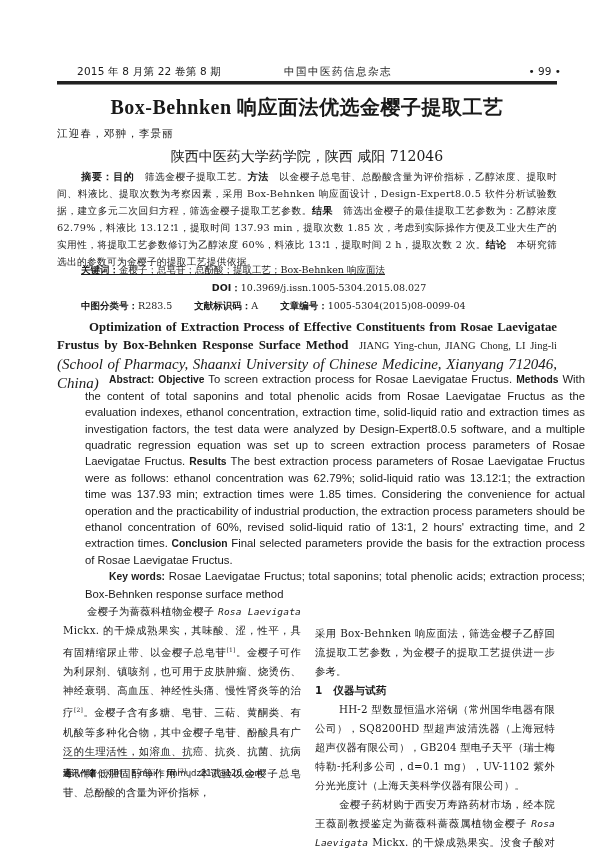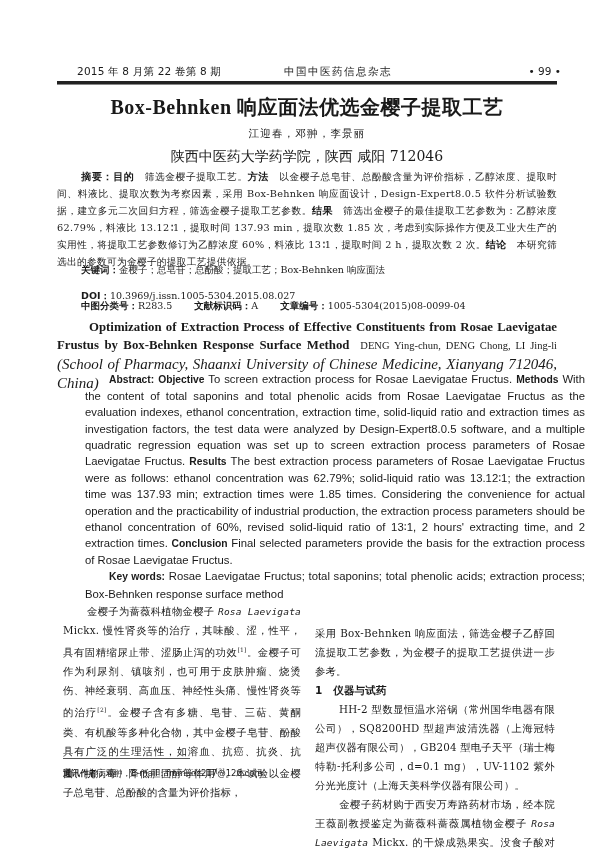--- a/index.html
+++ b/index.html
@@ -9,21 +9,21 @@
   .page { position: absolute; left: 57px; top: 0; width: 500px; height: 850px; }
 
   
   .run-head { position: absolute; top: 63px; left: 0; width: 500px; height: 16px; font-family: "DejaVu Sans", "Liberation Sans", sans-serif; font-size: 10.5px; line-height: 16px; margin-left: 12px; }
   .run-head .left { position: absolute; left: 8px; letter-spacing: 0.2px; }
   .run-head .center { position: absolute; left: 215px; letter-spacing: 1.5px; }
   .run-head .right { position: absolute; right: 8px; }
   .head-rule { position: absolute; top: 81px; left: 0; width: 500px; height: 4px; background: #222; border-bottom: 1px solid #888; }
 
   .title { position: absolute; top: 93px; left: 0; width: 500px; text-align: center; font-size: 20px; line-height: 28px; font-family: "Liberation Serif", "DejaVu Serif", serif; letter-spacing: 0.5px; }
-  .authors { position: absolute; top: 126px; left: 0; width: 500px; text-align: center; font-size: 10.5px; line-height: 14px; letter-spacing: 1.2px; }
+  .authors { position: absolute; top: 126px; left: 0; width: 500px; text-align: left; font-size: 10.5px; line-height: 14px; letter-spacing: 1.2px; }
   .affil { position: absolute; top: 149px; left: 0; width: 500px; text-align: center; font-size: 14px; line-height: 14px; }
 
   .cn-abs { position: absolute; top: 168px; left: 0; width: 500px; font-size: 9.7px; line-height: 17px; text-align: justify; letter-spacing: 0.3px; }
   .cn-abs .lbl { font-family: "DejaVu Sans", "Liberation Sans", sans-serif; font-weight: bold; font-size: 10px; }
   .indent { display: inline-block; width: 24px; }
 
   .cn-meta { position: absolute; left: 0; width: 500px; font-size: 9.5px; line-height: 16px; }
   .cn-meta .lbl { font-family: "DejaVu Sans", "Liberation Sans", sans-serif; font-weight: bold; }
 
   .en-title { position: absolute; top: 318px; left: 0; width: 500px; font-family: "Liberation Serif", serif; font-size: 12.8px; line-height: 18px; text-align: justify; }
@@ -56,28 +56,28 @@
     <span class="right">• 99 •</span>
   </div>
   <div class="head-rule"></div>
 
   <h1 class="title">Box-Behnken 响应面法优选金樱子提取工艺</h1>
   <div class="authors">江迎春，邓翀，李景丽</div>
   <div class="affil">陕西中医药大学药学院，陕西 咸阳 712046</div>
 
   <div class="cn-abs"><span class="indent"></span><span class="lbl">摘要：</span><span class="lbl">目的</span>　<span>筛选金樱子提取工艺。</span><span class="lbl">方法</span>　<span>以金樱子总皂苷、总酚酸含量为评价指标，乙醇浓度、提取时间、料液比、提取次数为考察因素，采用 Box-Behnken 响应面设计，Design-Expert8.0.5 软件分析试验数据，建立多元二次回归方程，筛选金樱子提取工艺参数。</span><span class="lbl">结果</span>　<span>筛选出金樱子的最佳提取工艺参数为：乙醇浓度 62.79%，料液比 13.12∶1，提取时间 137.93 min，提取次数 1.85 次，考虑到实际操作方便及工业大生产的实用性，将提取工艺参数修订为乙醇浓度 60%，料液比 13∶1，提取时间 2 h，提取次数 2 次。</span><span class="lbl">结论</span>　<span>本研究筛选出的参数可为金樱子的提取工艺提供依据。</span></div>
 
-  <div class="cn-meta" style="top:262px;"><span class="indent"></span><span class="lbl">关键词：</span><span>金樱子；总皂苷；总酚酸；提取工艺；Box-Behnken 响应面法</span></div>
-  <div class="cn-meta" style="top:288px;"><span class="indent"></span><span class="lbl">DOI：</span><span>10.3969/j.issn.1005-5304.2015.08.027</span></div>
+  <div class="cn-meta" style="top:262px;text-decoration:underline;"><span class="indent"></span><span class="lbl">关键词：</span><span>金樱子；总皂苷；总酚酸；提取工艺；Box-Behnken 响应面法</span></div>
+  <div class="cn-meta" style="top:280px;text-align:center;"><span class="indent"></span><span class="lbl">DOI：</span><span>10.3969/j.issn.1005-5304.2015.08.027</span></div>
   <div class="cn-meta" style="top:298px;"><span class="indent"></span><span class="lbl">中图分类号：</span><span>R283.5</span><span style="display:inline-block;width:22px;"></span><span class="lbl">文献标识码：</span><span>A</span><span style="display:inline-block;width:22px;"></span><span class="lbl">文章编号：</span><span>1005-5304(2015)08-0099-04</span></div>
 
-  <div class="en-title"><b>Optimization of Extraction Process of Effective Constituents from Rosae Laevigatae Frustus by Box-Behnken Response Surface Method</b>&nbsp;&nbsp;<span class="auth">DENG Ying-chun, DENG Chong, LI Jing-li</span> <i>(School of Pharmacy, Shaanxi University of Chinese Medicine, Xianyang 712046, China)</i></div>
+  <div class="en-title"><b>Optimization of Extraction Process of Effective Constituents from Rosae Laevigatae Frustus by Box-Behnken Response Surface Method</b>&nbsp;&nbsp;<span class="auth">JIANG Ying-chun, JIANG Chong, LI Jing-li</span> <i>(School of Pharmacy, Shaanxi University of Chinese Medicine, Xianyang 712046, China)</i></div>
 
   <div class="en-abs"><span class="indent"></span><b>Abstract:</b> <b>Objective</b> <span>To screen extraction process for Rosae Laevigatae Fructus.</span> <b>Methods</b> <span>With the content of total saponins and total phenolic acids from Rosae Laevigatae Fructus as the evaluation indexes, ethanol concentration, extraction time, solid-liquid ratio and extraction times as investigation factors, the test data were analyzed by Design-Expert8.0.5 software, and a multiple quadratic regression equation was set up to screen extraction process parameters of Rosae Laevigatae Fructus.</span> <b>Results</b> <span>The best extraction process parameters of Rosae Laevigatae Fructus were as follows: ethanol concentration was 62.79%; solid-liquid ratio was 13.12∶1; the extraction time was 137.93 min; extraction times were 1.85 times. Considering the convenience for actual operation and the practicability of industrial production, the extraction process parameters should be ethanol concentration of 60%, revised solid-liquid ratio of 13∶1, 2 hours' extracting time, and 2 extraction times.</span> <b>Conclusion</b> <span>Final selected parameters provide the basis for the extraction process of Rosae Laevigatae Fructus.</span><br><span class="indent"></span><b>Key words:</b> <span>Rosae Laevigatae Fructus; total saponins; total phenolic acids; extraction process; Box-Behnken response surface method</span></div>
 
-  <div class="col left"><span class="indent"></span><span>金樱子为蔷薇科植物金樱子</span> <i>Rosa Laevigata</i> <span>Mickx. 慢性肾炎等的治疗，其味酸、涩，性平，具有固精缩尿止带、涩肠止泻的功效</span><sup>[1]</sup><span>。金樱子可作为利尿剂、镇咳剂，也可用于皮肤肿瘤、烧烫伤、神经衰弱、高血压、神经性头痛、慢性肾炎等的治疗</span><sup>[2]</sup><span>。金樱子含有多糖、皂苷、三萜、黄酮类、有机酸等多种化合物，其中金樱子皂苷、酚酸具有广泛的生理活性，如溶血、抗癌、抗炎、抗菌、抗病毒、降低胆固醇等作用</span><sup>[3]</sup><span>。本试验以金樱子总皂苷、总酚酸的含量为评价指标，</span></div>
+  <div class="col left"><span class="indent"></span><span>金樱子为蔷薇科植物金樱子</span> <i>Rosa Laevigata</i> <span>Mickx. 的干燥成熟果实，其味酸、涩，性平，具有固精缩尿止带、以金樱子总皂苷</span><sup>[1]</sup><span>。金樱子可作为利尿剂、镇咳剂，也可用于皮肤肿瘤、烧烫伤、神经衰弱、高血压、神经性头痛、慢性肾炎等的治疗</span><sup>[2]</sup><span>。金樱子含有多糖、皂苷、三萜、黄酮类、有机酸等多种化合物，其中金樱子皂苷、酚酸具有广泛的生理活性，如溶血、抗癌、抗炎、抗菌、抗病毒、降低胆固醇等作用</span><sup>[3]</sup><span>。本试验以金樱子总皂苷、总酚酸的含量为评价指标，</span></div>
 
   <div class="col right"><span>采用 Box-Behnken 响应面法，筛选金樱子乙醇回流提取工艺参数，为金樱子的提取工艺提供进一步参考。</span><br><span class="sec-head">1　仪器与试药</span><br><span class="indent"></span><span>HH-2 型数显恒温水浴锅（常州国华电器有限公司），SQ8200HD 型超声波清洗器（上海冠特超声仪器有限公司），GB204 型电子天平（瑞士梅特勒-托利多公司，d=0.1 mg），UV-1102 紫外分光光度计（上海天美科学仪器有限公司）。</span><br><span class="indent"></span><span>金樱子药材购于西安万寿路药材市场，经本院王薇副教授鉴定为蔷薇科蔷薇属植物金樱子</span> <i>Rosa Laevigata</i> <span>Mickx. 的干燥成熟果实。没食子酸对照品</span></div>
 
   <div class="foot-rule"></div>
   <div class="footnote"><span class="lbl">通讯作者：</span><span>邓翀，E-mail：fmmudz217@126.com</span></div>
 
 </div>
 
 </body></html>

